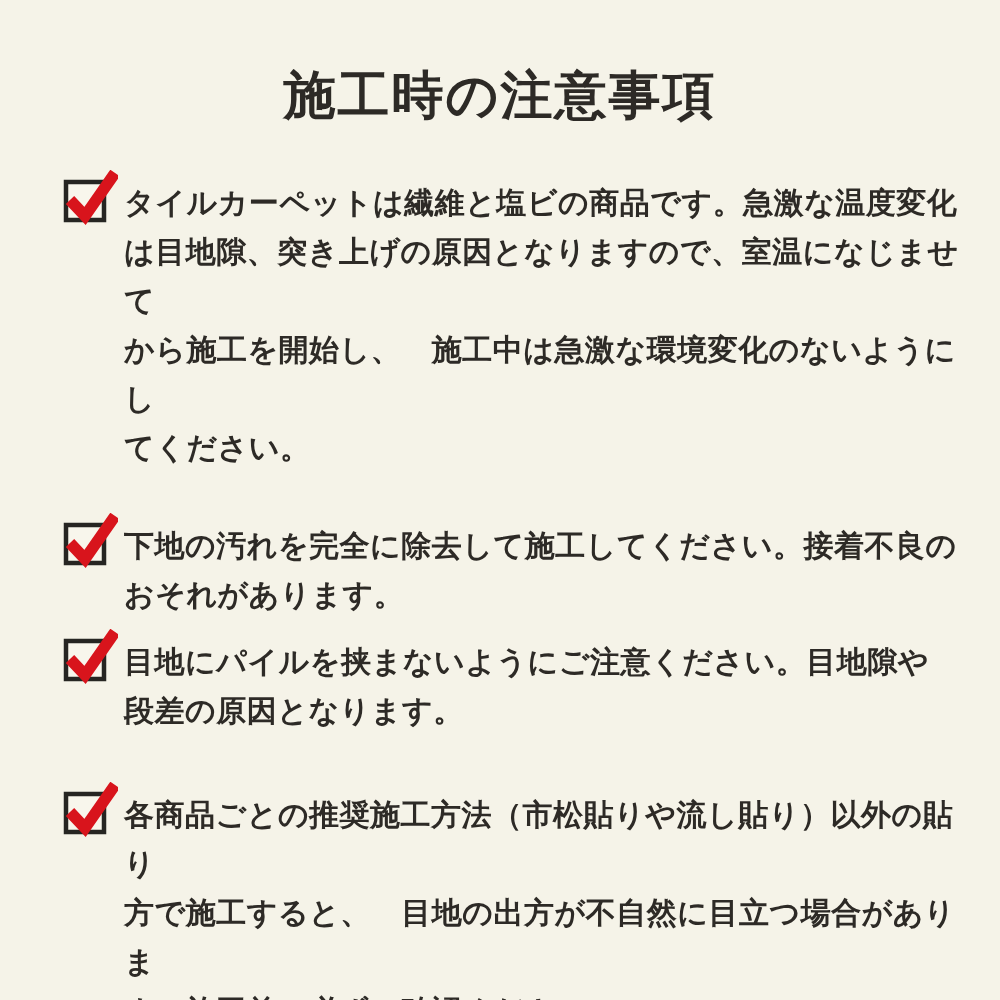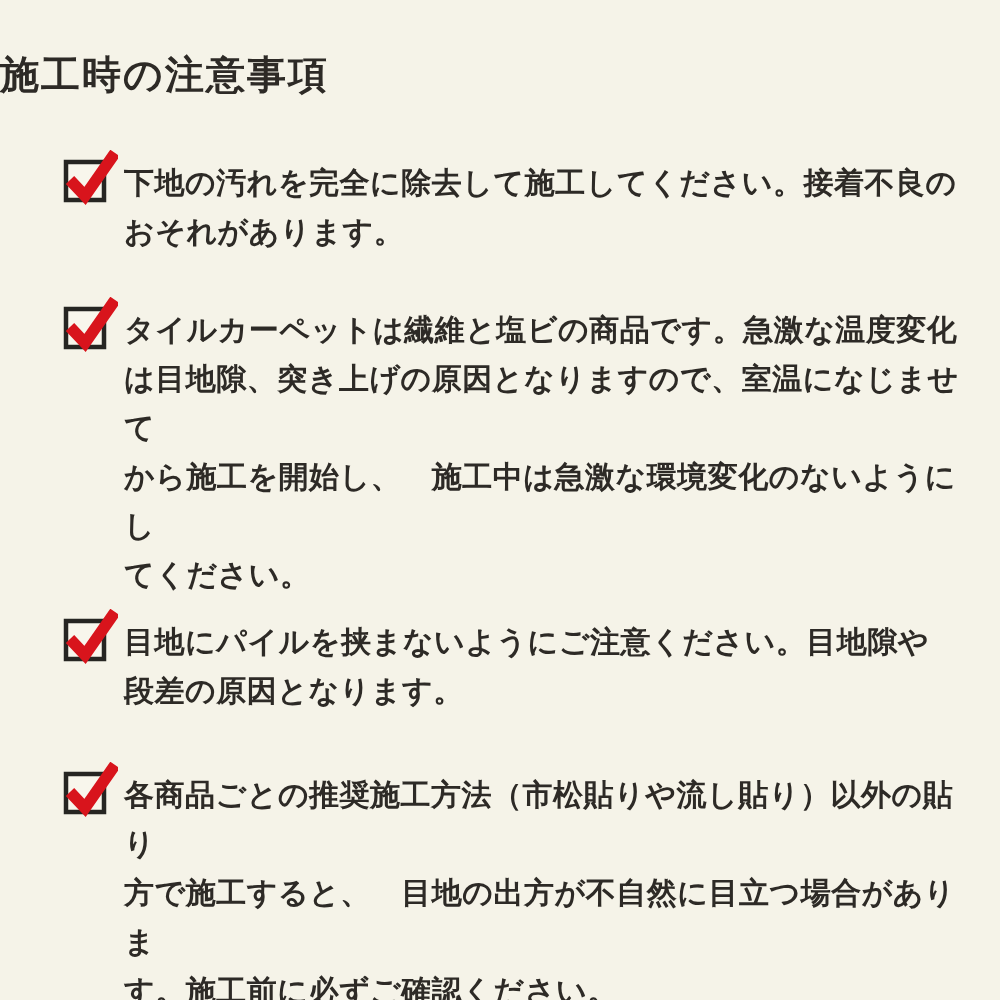--- a/index.html
+++ b/index.html
@@ -14,24 +14,25 @@
   .page{
     position:relative;
     width:1000px;
     height:1000px;
     background:var(--bg);
     color:var(--ink);
     font-family:"Liberation Sans", sans-serif;
     overflow:hidden;
   }
   .title{
-    padding-top:46px;
-    font-size:39px;
+    padding-top:66px;
+    font-size:52px;
     line-height:58px;
     font-weight:900;
+    text-align:center;
     letter-spacing:2px;
     color:var(--ink);
   }
   .list{
     margin-top:54px;
     padding-left:62px;
     padding-right:40px;
   }
   .item{
     display:flex;
@@ -69,35 +70,35 @@
 
   <div class="list">
 
     <div class="item">
       <span class="cb">
         <svg width="56" height="56" viewBox="0 0 56 56" aria-hidden="true">
           <rect x="4" y="12" width="38" height="38" fill="var(--box-fill)" stroke="var(--box-stroke)" stroke-width="4.5"></rect>
           <path d="M8 30 L23 46 L53 3" fill="none" stroke="var(--red)" stroke-width="11.5"></path>
         </svg>
       </span>
-      <p class="txt">下地の汚れを完全に除去して施工してください。接着不良の
-おそれがあります。</p>
+      <p class="txt">タイルカーペットは繊維と塩ビの商品です。急激な温度変化
+は目地隙、突き上げの原因となりますので、室温になじませて
+から施工を開始し、　施工中は急激な環境変化のないようにし
+てください。</p>
     </div>
 
     <div class="item">
       <span class="cb">
         <svg width="56" height="56" viewBox="0 0 56 56" aria-hidden="true">
           <rect x="4" y="12" width="38" height="38" fill="var(--box-fill)" stroke="var(--box-stroke)" stroke-width="4.5"></rect>
           <path d="M8 30 L23 46 L53 3" fill="none" stroke="var(--red)" stroke-width="11.5"></path>
         </svg>
       </span>
-      <p class="txt">タイルカーペットは繊維と塩ビの商品です。急激な温度変化
-は目地隙、突き上げの原因となりますので、室温になじませて
-から施工を開始し、　施工中は急激な環境変化のないようにし
-てください。</p>
+      <p class="txt">下地の汚れを完全に除去して施工してください。接着不良の
+おそれがあります。</p>
     </div>
 
     <div class="item">
       <span class="cb">
         <svg width="56" height="56" viewBox="0 0 56 56" aria-hidden="true">
           <rect x="4" y="12" width="38" height="38" fill="var(--box-fill)" stroke="var(--box-stroke)" stroke-width="4.5"></rect>
           <path d="M8 30 L23 46 L53 3" fill="none" stroke="var(--red)" stroke-width="11.5"></path>
         </svg>
       </span>
       <p class="txt">目地にパイルを挟まないようにご注意ください。目地隙や

